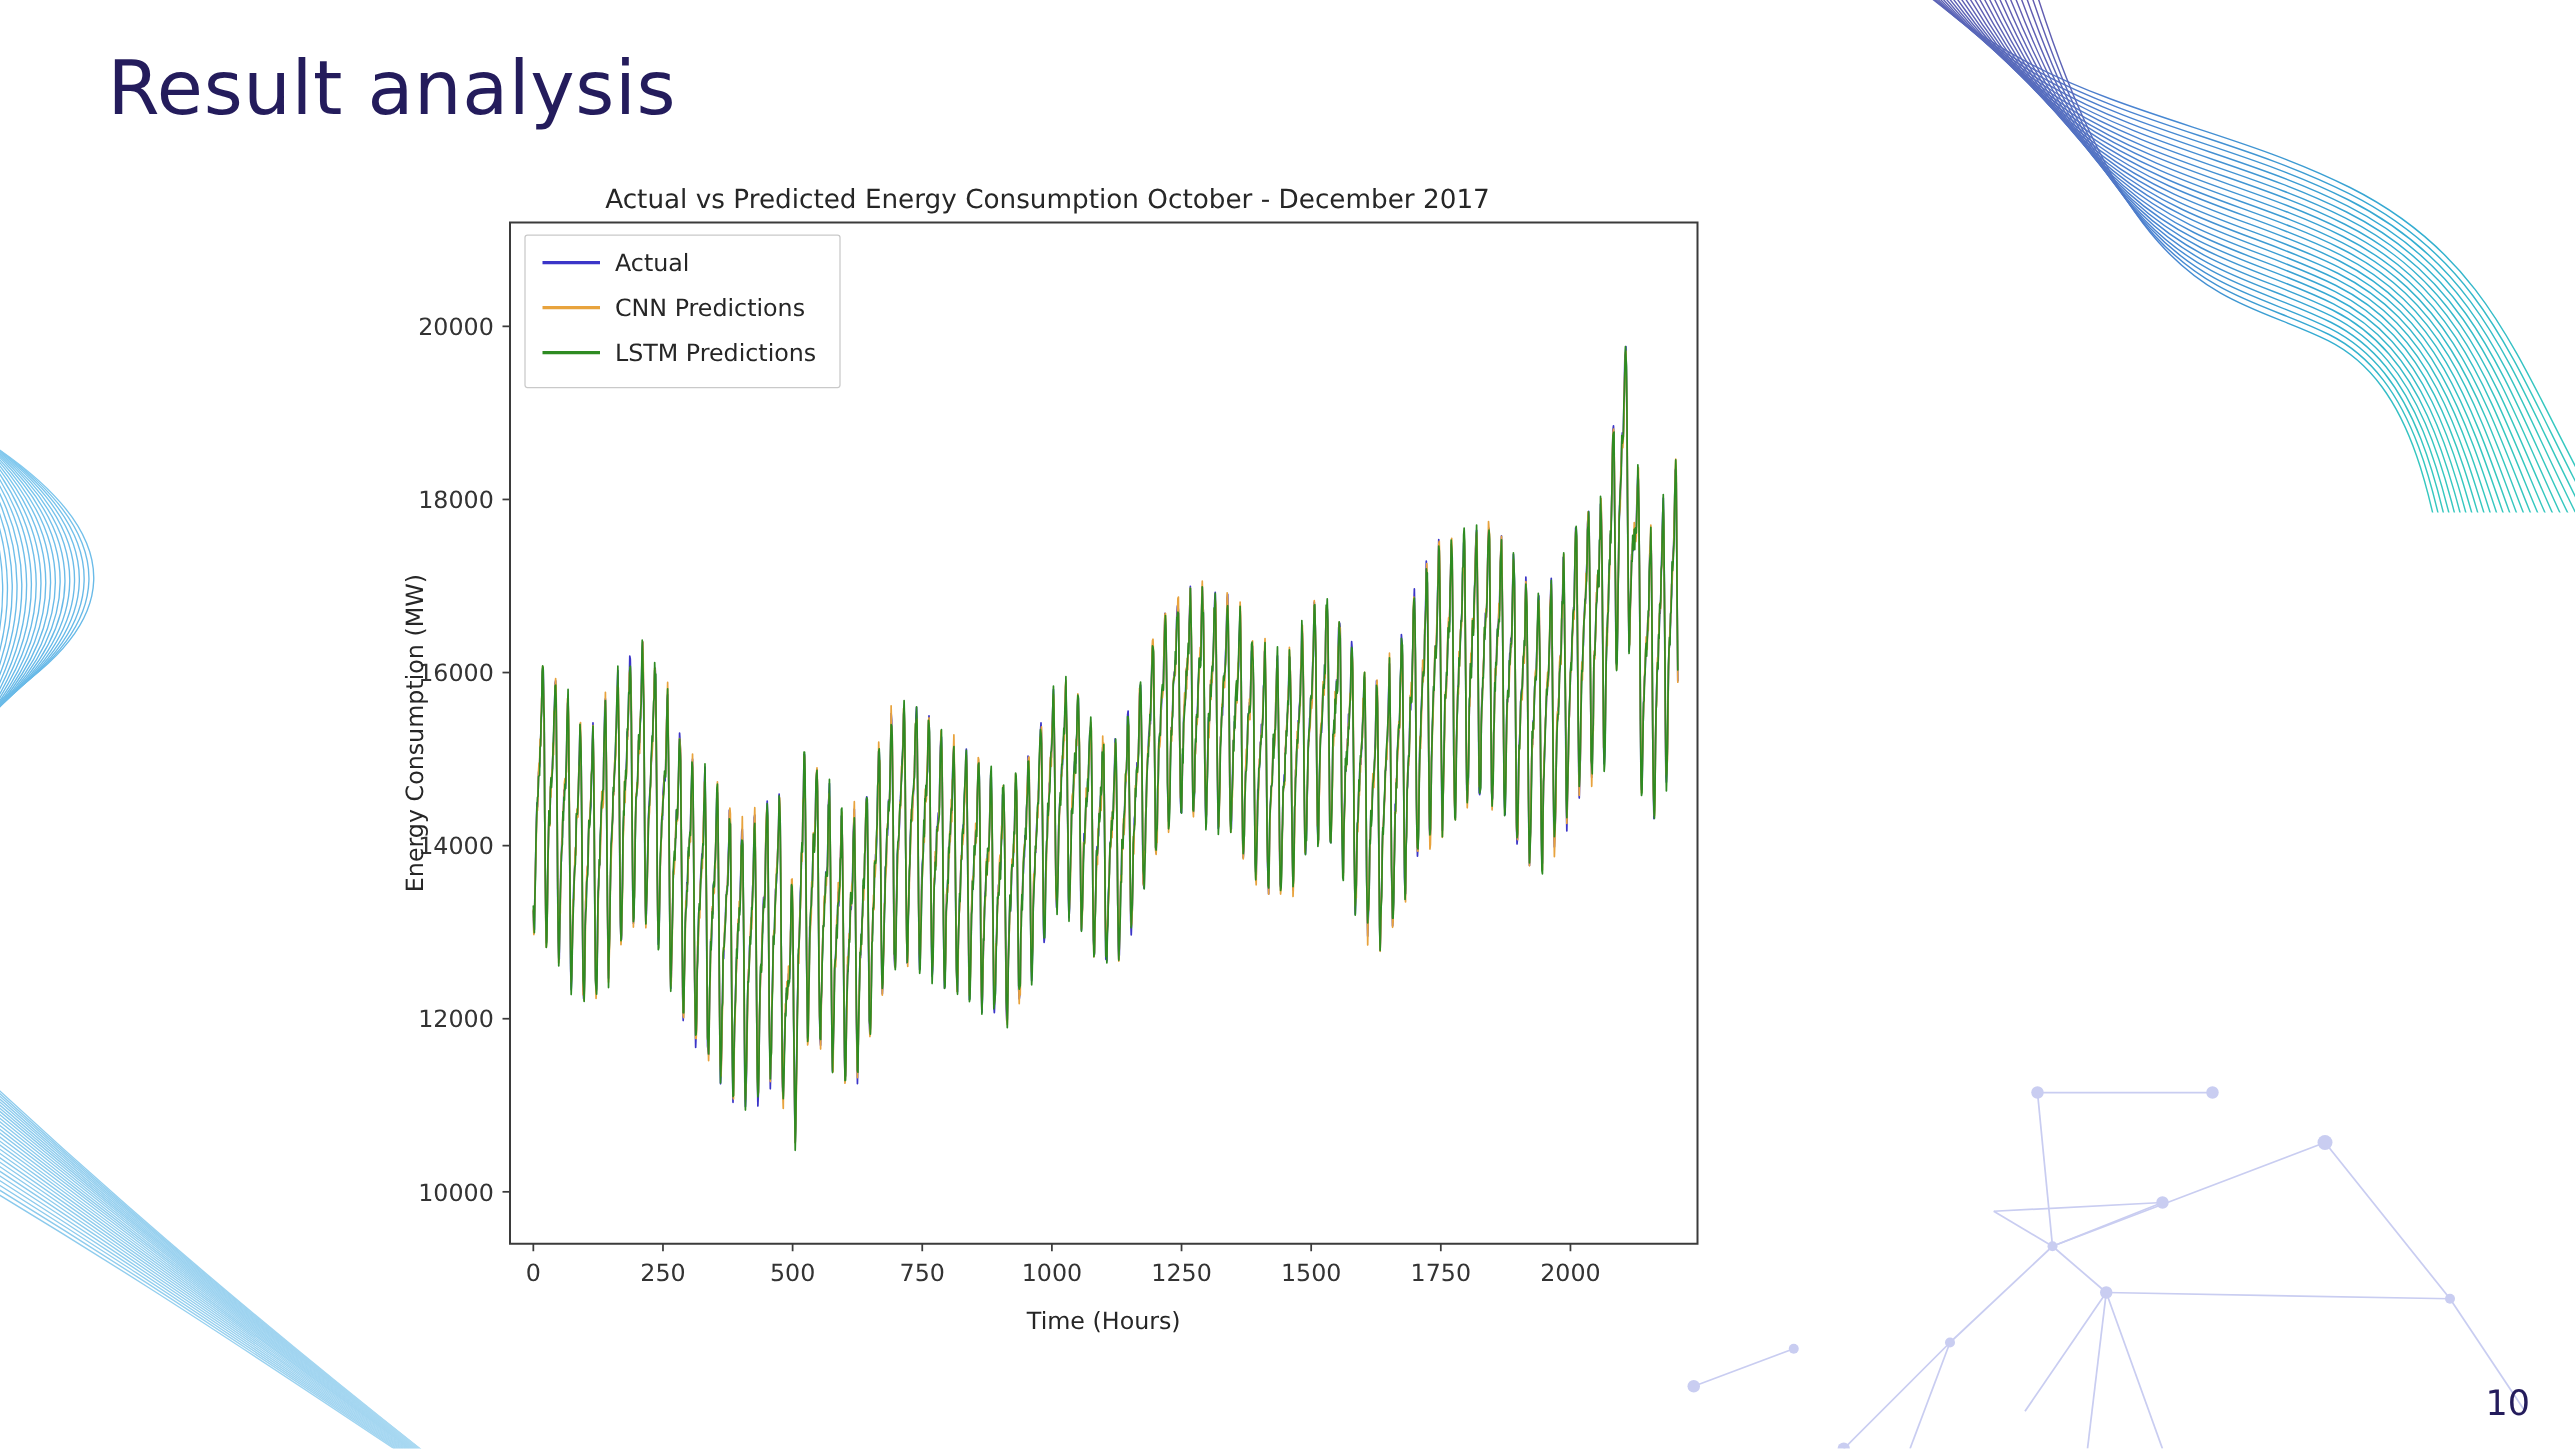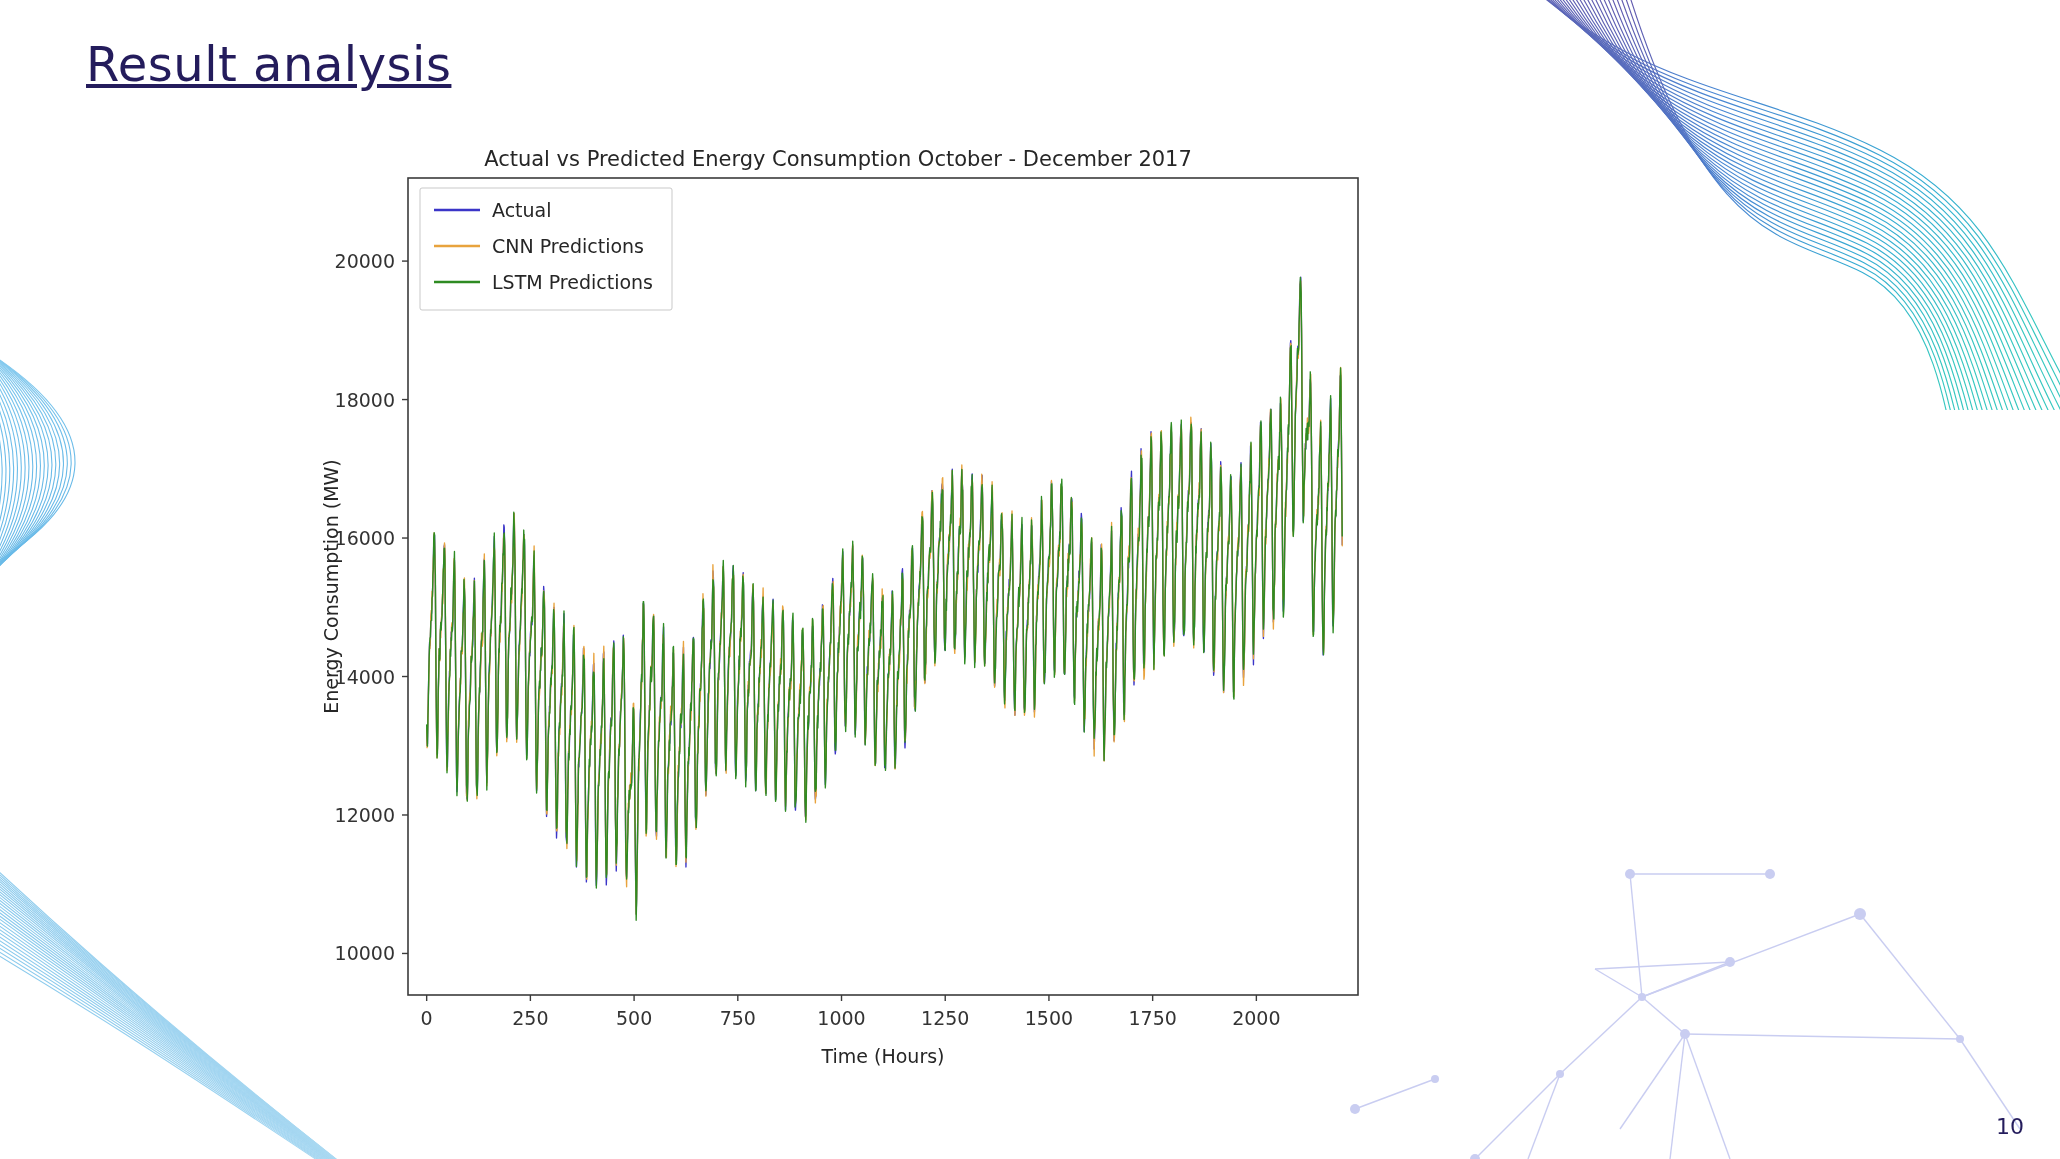--- a/index.html
+++ b/index.html
@@ -47,35 +47,34 @@
     right: 0px;
     width: 800px;
     height: 330px;
   }
 
   
   #slide-title {
     position: absolute;
     left: 86px;
     top: 36px;
-    font-size: 48px;
+    font-size: 60px;
     font-weight: 400;
     letter-spacing: 0.5px;
     color: #241C5C;
     font-family: "DejaVu Sans", sans-serif;
     white-space: nowrap;
-    text-decoration: underline;
   }
 
   
   #page-number {
     position: absolute;
     right: 36px;
     bottom: 20px;
-    font-size: 22px;
+    font-size: 28px;
     color: #241C5C;
     font-family: "DejaVu Sans", sans-serif;
   }
 
   
   #figure {
     position: absolute;
     left: 308px;
     top: 140px;
     width: 1060px;

